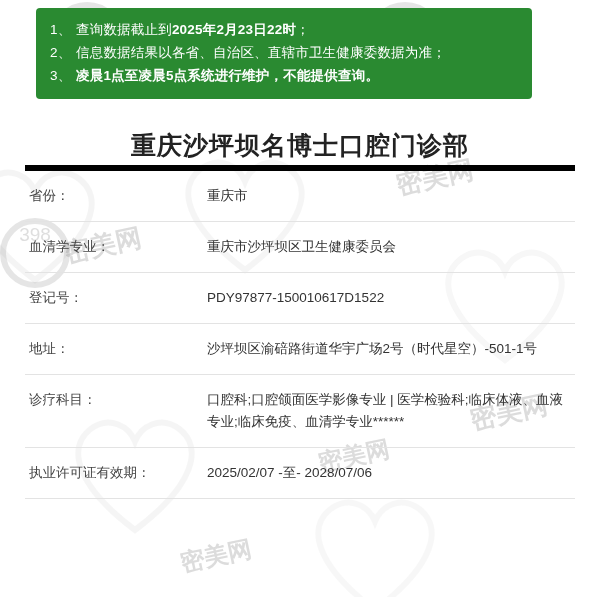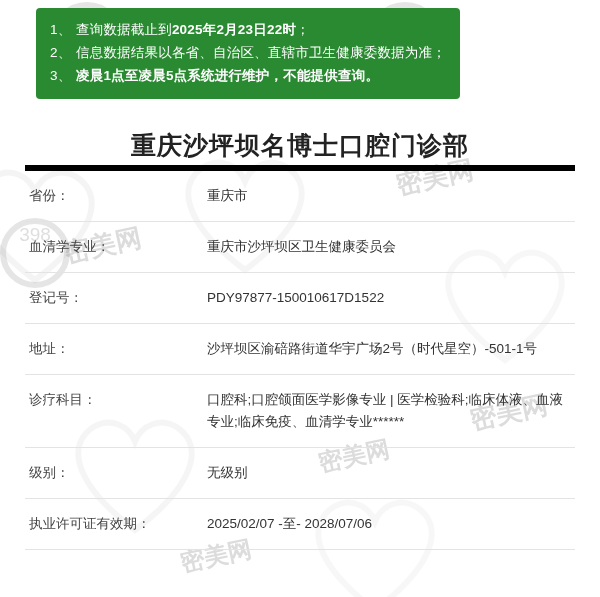--- a/index.html
+++ b/index.html
@@ -45,21 +45,21 @@
     width: 150px;
     height: 140px;
     opacity: 0.5;
   }
 
   
   .notice {
     position: absolute;
     left: 36px;
     top: 8px;
-    width: 424px;
+    width: 496px;
     box-sizing: border-box;
     background: #2a8a31;
     color: #ffffff;
     border-radius: 4px;
     padding: 10px 14px 12px 14px;
     z-index: 10;
   }
   .notice-item {
     font-size: 13.5px;
     line-height: 23px;
@@ -188,21 +188,17 @@
     </tr>
     <tr>
       <td class="label">地址：</td>
       <td class="value">沙坪坝区渝碚路街道华宇广场2号（时代星空）-501-1号</td>
     </tr>
     <tr>
       <td class="label">诊疗科目：</td>
       <td class="value">口腔科;口腔颌面医学影像专业 | 医学检验科;临床体液、血液专业;临床免疫、血清学专业******</td>
     </tr>
     <tr>
-      <td class="label">级别：</td>
-      <td class="value">无级别</td>
-    </tr>
-    <tr>
       <td class="label">执业许可证有效期：</td>
       <td class="value">2025/02/07 -至- 2028/07/06</td>
     </tr>
   </tbody>
 </table>
 
 </body></html>

